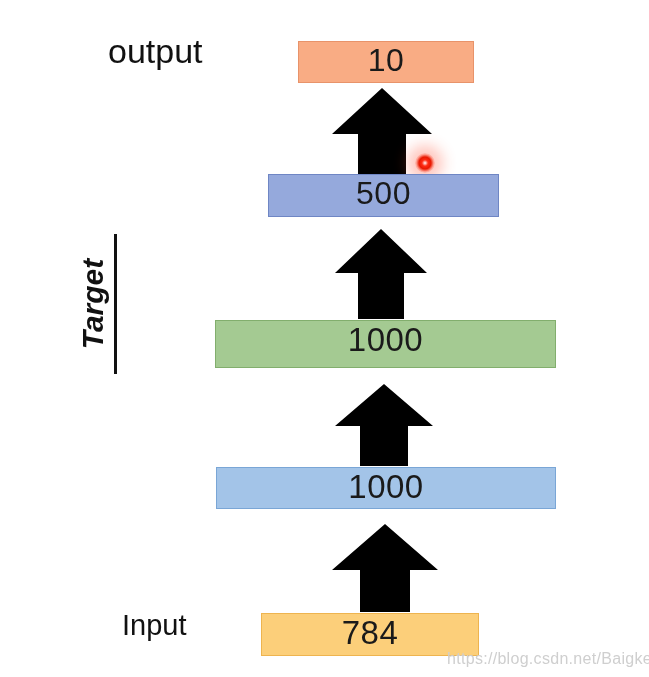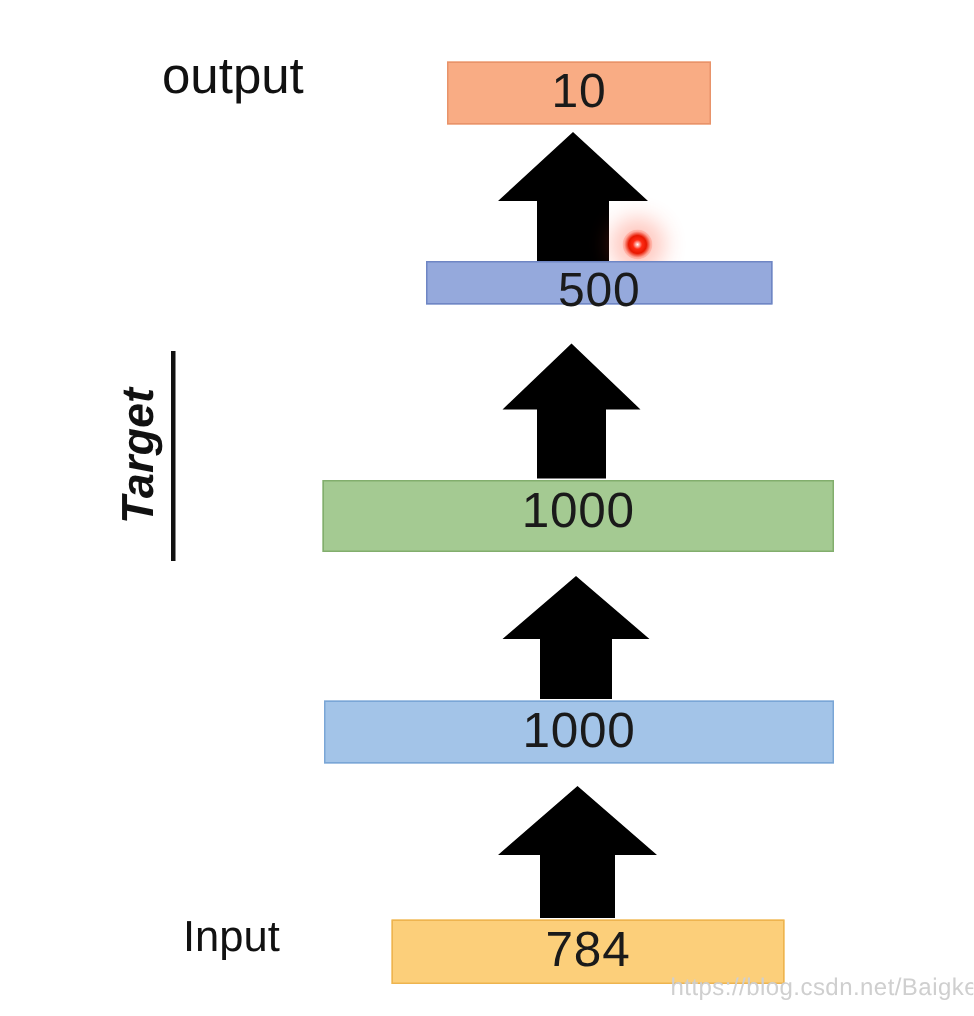--- a/index.html
+++ b/index.html
@@ -23,27 +23,27 @@
     display: flex;
     align-items: flex-start;
     justify-content: center;
     color: #1a1a1a;
     font-weight: 400;
     letter-spacing: 0.5px;
   }
 
   .box-output   { left: 298px; top: 41px;  width: 176px; height: 42px;
                   background: #f9ac84; border: 1px solid #e8936a; font-size: 32px; }
-  .box-h500     { left: 268px; top: 174px; width: 231px; height: 29px;
-                  background: #95a9dc; border: 1px solid #6f86c4; font-size: 32px; margin-left: 16px; }
+  .box-h500     { left: 268px; top: 174px; width: 231px; height: 43px;
+                  background: #95a9dc; border: 1px solid #6f86c4; font-size: 32px; }
   .box-h1000a   { left: 215px; top: 320px; width: 341px; height: 48px;
                   background: #a4ca92; border: 1px solid #82ae6d; font-size: 33px; }
   .box-h1000b   { left: 216px; top: 467px; width: 340px; height: 42px;
                   background: #a3c4e8; border: 1px solid #7aa6d6; font-size: 33px; }
-  .box-input    { left: 261px; top: 613px; width: 262px; height: 43px;
+  .box-input    { left: 261px; top: 613px; width: 218px; height: 43px;
                   background: #fccf7a; border: 1px solid #eeb44f; font-size: 33px; }
 
   
   .side-label {
     position: absolute;
     color: #111111;
     font-weight: 400;
   }
   .label-output { left: 108px; top: 32px;  font-size: 34px; }
   .label-input  { left: 122px; top: 609px; font-size: 29px; }

